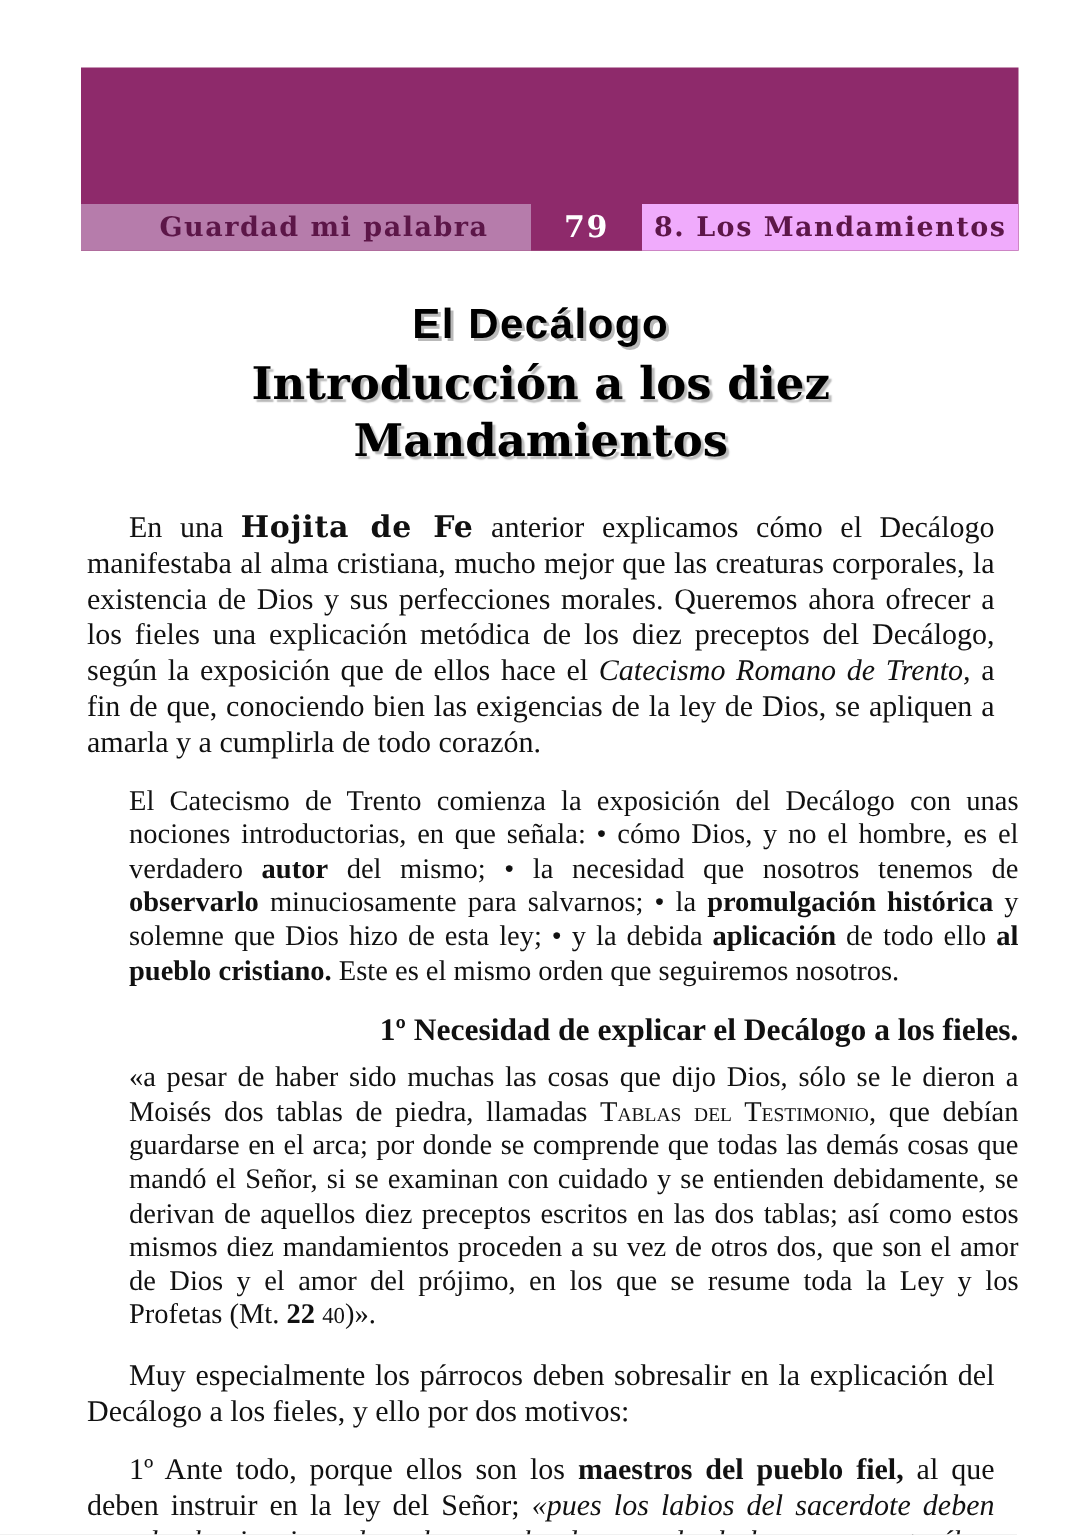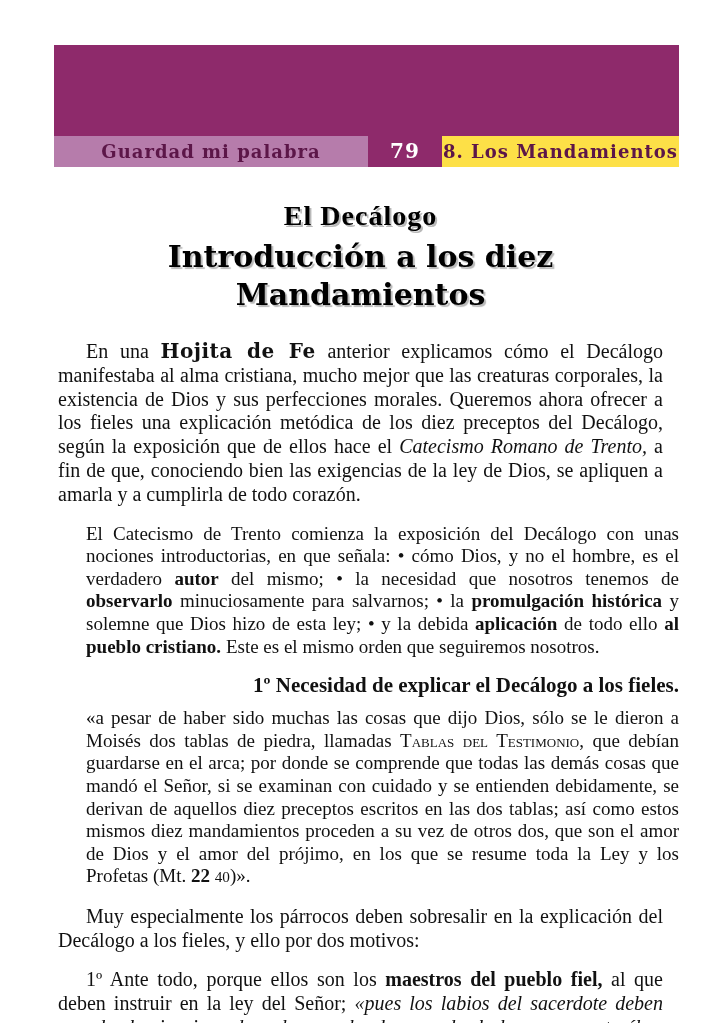--- a/index.html
+++ b/index.html
@@ -26,30 +26,30 @@
   }
   .masthead-bar {
     position:absolute; left:0; bottom:0; width:100%; height:31px;
     display:flex; background:#8e2a6b;
   }
   .bar-cell {
     font-family:"DejaVu Serif", serif; font-weight:bold;
     font-size:18px; line-height:31px; text-align:center;
     letter-spacing:1px; white-space:nowrap;
   }
-  .bar-left  { width:314px; background:#b67cab; color:#5c1648; }
+  .bar-left  { width:276px; background:#b67cab; color:#5c1648;padding-left:24px; }
   .bar-num   { width:74px;  background:#8e2a6b; color:#ffffff; font-size:20px; }
-  .bar-right { flex:1;      background:#fde047; color:#5c1648; }
+  .bar-right { flex:1;      background:#f0abfc; color:#5c1648; }
 
   
   .content { position:absolute; left:42px; top:200px; width:637px; }
 
   .doc-title {
     margin:0 0 6px; text-align:center;
-    font-family:Liberation Serif, serif; font-weight:bold;
+    font-family:Liberation Sans, sans-serif; font-weight:bold;
     font-size:28px; line-height:32px; letter-spacing:1px; color:#000;
     text-shadow:2px 2px 0 #b9b9b9;
   }
   .doc-subtitle {
     margin:0 0 26px; text-align:center;
     font-family:"DejaVu Serif", serif; font-weight:bold;
     font-size:30px; line-height:38px; color:#000;
     text-shadow:2px 2px 1px #b9b9b9;
   }
 

